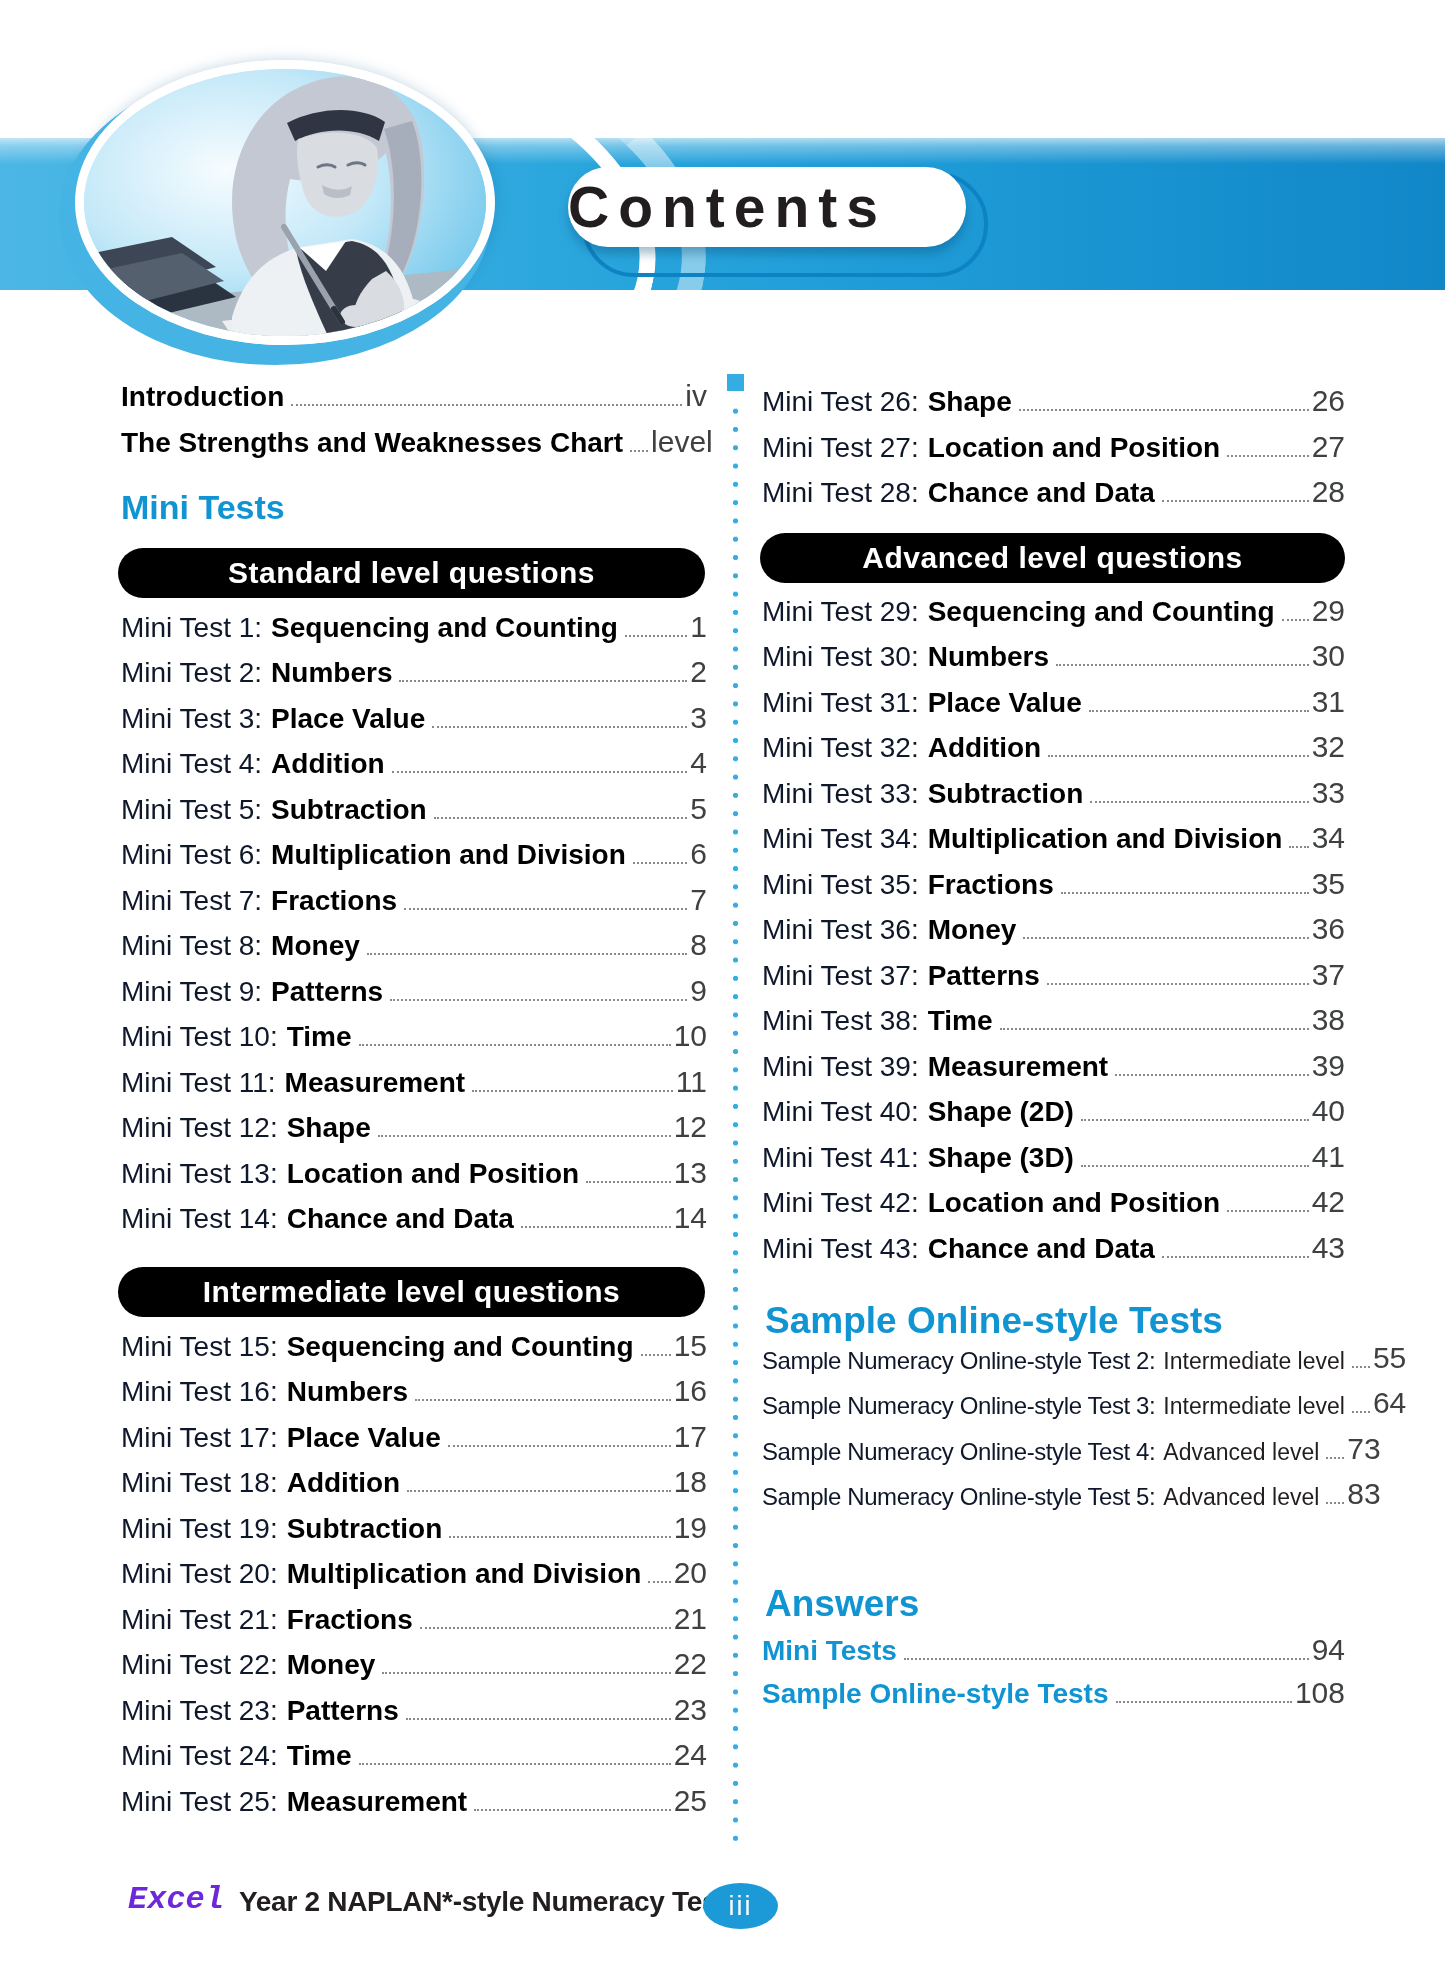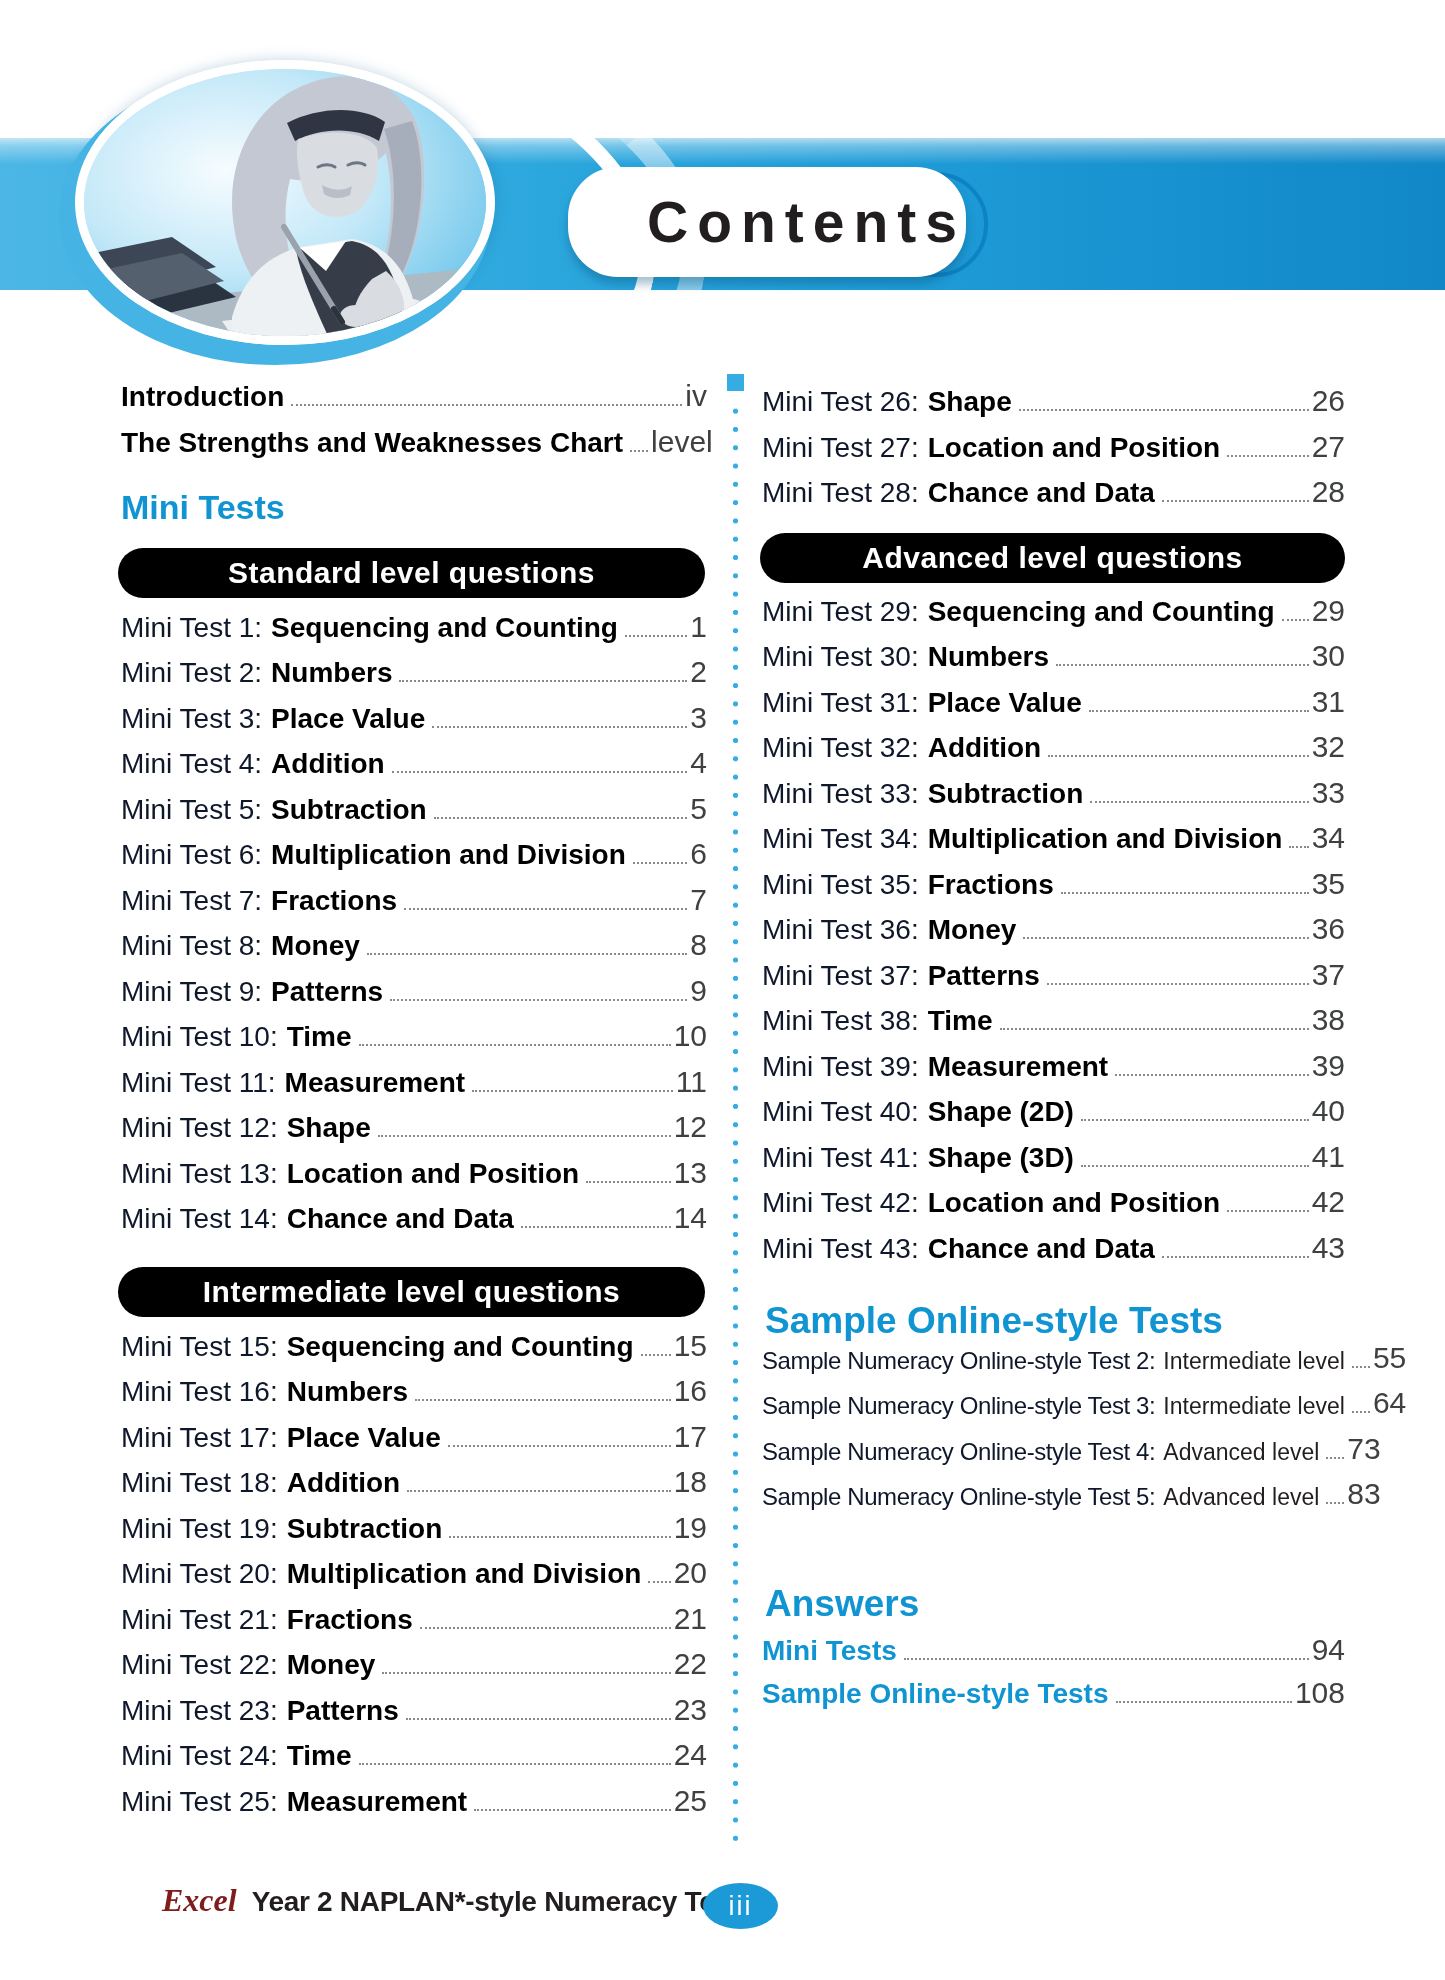--- a/index.html
+++ b/index.html
@@ -17,23 +17,23 @@
   .swoosh1{position:absolute;left:28px;top:30px;width:600px;height:340px;border-radius:50%;
         border:16px solid transparent;border-top-color:#ffffff;border-right-color:#ffffff;
         transform:rotate(12deg);z-index:3;}
   .photo{position:absolute;left:75px;top:60px;width:402px;height:267px;border:9px solid #ffffff;
         border-radius:50%;overflow:hidden;z-index:5;
         background:radial-gradient(ellipse at 35% 35%, #f4fbff 0%, #bfe6f7 45%, #5fc0e9 100%);
         box-shadow:-10px 14px 0 6px #45b4e4, 0 0 14px rgba(20,90,140,.25);}
   .photo svg{display:block;width:100%;height:100%;}
   .contents-outline{position:absolute;left:582px;top:172px;width:398px;height:97px;
         border:4px solid #0e83c3;border-radius:52px;z-index:3;background:transparent;}
-  .contents-box{position:absolute;left:568px;top:167px;width:398px;height:110px;background:#ffffff;
+  .contents-box{position:absolute;left:568px;top:167px;width:398px;height:80px;background:#ffffff;
         border-radius:50px;z-index:4;box-shadow:0 7px 10px rgba(8,74,114,.35);
-        display:flex;align-items:center;justify-content:flex-end;}
+        display:flex;align-items:center;justify-content:flex-start;}
   .contents-box span{font-size:57px;font-weight:bold;color:#221e1f;letter-spacing:9px;line-height:1;}
 
   
   .div-square{position:absolute;left:727px;top:374px;width:17px;height:17px;background:#35ade2;z-index:1;}
   .div-dots{position:absolute;left:731px;top:402px;width:9px;height:1440px;z-index:1;
         background-image:radial-gradient(circle, #35ade2 2.3px, rgba(53,173,226,0) 2.9px);
         background-size:9px 18.3px;background-repeat:repeat-y;background-position:center top;}
 
   
   .abs{position:absolute;}
@@ -46,22 +46,22 @@
   .srow .pre{font-size:24px;letter-spacing:-0.4px;}
   .srow .lvl{color:#221e1f;font-weight:400;font-size:23px;line-height:1;margin-left:8px;white-space:nowrap;}
   .srow{height:45.5px;}
   .arow{height:43px;}
   .h-blue{color:#1094d2;font-weight:bold;line-height:1;}
   .banner{background:#000000;border-radius:26px;height:50px;color:#ffffff;font-weight:bold;
         font-size:30px;text-align:center;line-height:50px;letter-spacing:.5px;}
 
   
   .footer{position:absolute;left:128px;top:1884px;display:flex;align-items:flex-end;}
-  .brand{font-family:Liberation Serif, serif;font-style:italic;font-weight:bold;
-        font-size:32px;line-height:1;color:#7f1d1d;margin-left:34px;}
+  .brand{font-family:Liberation Mono, monospace;font-style:italic;font-weight:bold;
+        font-size:32px;line-height:1;color:#6d28d9;}
   .booktitle{font-size:28px;font-weight:bold;color:#221e1f;line-height:1;margin-left:15px;letter-spacing:-0.3px;}
   .pagenum-oval{position:absolute;left:703px;top:1883px;width:75px;height:46px;background:#1b9ad7;
         border-radius:50%;display:flex;align-items:center;justify-content:center;}
   .pagenum-oval span{color:#ffffff;font-weight:normal;font-size:27px;line-height:1;letter-spacing:2px;}
 </style>
 </head>
 <body>
 
 <div id="page">
 

